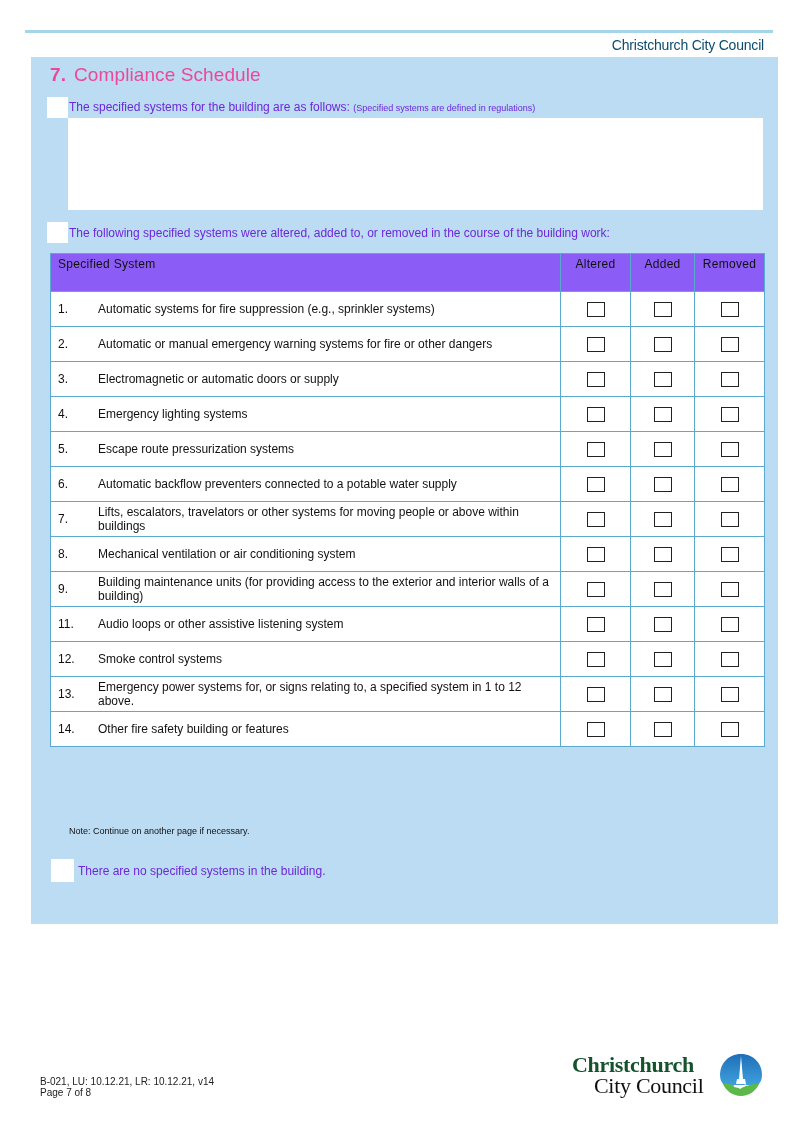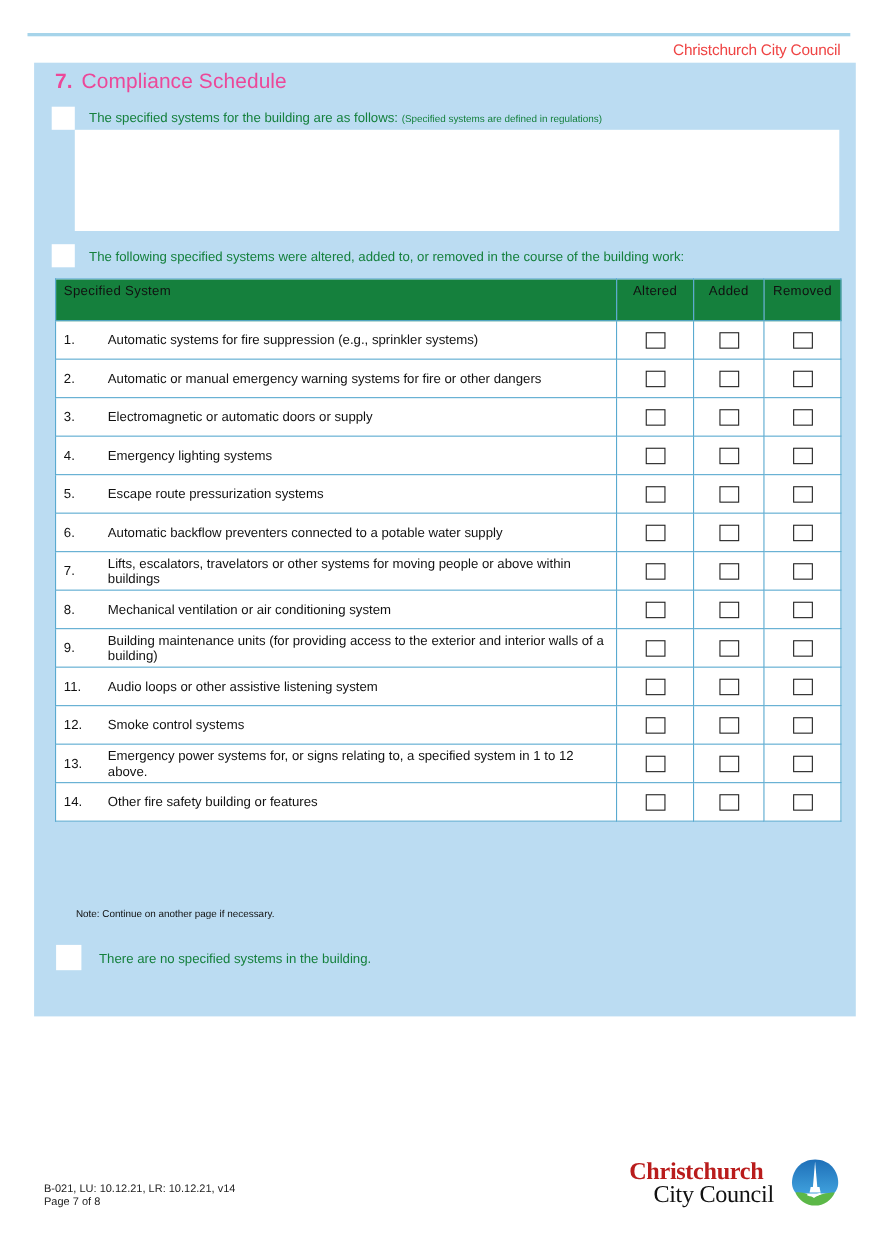--- a/index.html
+++ b/index.html
@@ -1,41 +1,41 @@
 <!DOCTYPE html>
 <html><head>
 <meta charset="utf-8">
 <style>
   html, body { margin:0; padding:0; }
   body { width:800px; height:1131px; background:#ffffff; position:relative; overflow:hidden;
          font-family:"Liberation Sans", sans-serif; color:#1a1a1a; }
   .top-rule { position:absolute; left:25px; top:30px; width:748px; height:3px; background:#a6d4ea; }
-  .header-org { position:absolute; right:36px; top:37px; font-size:14px; color:#ef4444; letter-spacing:-0.2px; }
+  .header-org { position:absolute; right:36px; top:37px; font-size:14px; color:#0c4a6e; letter-spacing:-0.2px; }
   .panel { position:absolute; left:31px; top:57px; width:747px; height:867px; background:#bbdcf2; }
   .section-title { position:absolute; left:50px; top:64px; font-size:19px; color:#ec4899; letter-spacing:0.1px; }
   .section-title .num { font-weight:bold; margin-right:8px; }
   .cb-white { position:absolute; background:#ffffff; }
-  .intro-text { position:absolute; font-size:12px; color:#15803d;padding-left:12px; }
+  .intro-text { position:absolute; font-size:12px; color:#6d28d9; }
   .intro-text .small { font-size:9px; }
   .textarea { position:absolute; left:68px; top:118px; width:695px; height:92px; background:#ffffff; border:none; padding:0; margin:0; resize:none; }
   table.systems { position:absolute; left:50px; top:253px; width:714px; border-collapse:collapse; background:#ffffff; table-layout:fixed; }
   table.systems td, table.systems th { border:1px solid #5aaad0; font-size:12px; font-weight:normal; color:#111; padding:0; }
-  table.systems thead th { background:#15803d; height:34px; vertical-align:top; padding-top:3px; text-align:center; letter-spacing:0.3px; }
+  table.systems thead th { background:#8b5cf6; height:34px; vertical-align:top; padding-top:3px; text-align:center; letter-spacing:0.3px; }
   table.systems thead th.sys { text-align:left; padding-left:7px; }
   table.systems tbody td { height:34px; vertical-align:middle; }
   td.item { padding-left:7px !important; }
   .item-wrap { display:flex; align-items:center; }
   .item-num { width:40px; flex:0 0 40px; }
   .item-label { flex:1; line-height:14px; padding-right:6px; }
   td.chk { text-align:center; }
   .checkbox { display:inline-block; width:16px; height:13px; border:1.5px solid #222; background:#fff; vertical-align:middle; cursor:pointer; }
   .note { position:absolute; left:50px; top:826px; font-size:9px; color:#111;padding-left:19px; }
   .footer-code { position:absolute; left:40px; top:1076px; font-size:10px; color:#222; line-height:11px; }
   .logo { position:absolute; left:572px; top:1052px; width:192px; height:48px; }
-  .logo-text1 { position:absolute; left:0; top:0; font-family:"Liberation Serif", serif; font-weight:bold; font-size:22px; color:#b91c1c; letter-spacing:-0.3px; }
+  .logo-text1 { position:absolute; left:0; top:0; font-family:"Liberation Serif", serif; font-weight:bold; font-size:22px; color:#14532d; letter-spacing:-0.3px; }
   .logo-text2 { position:absolute; left:22px; top:21px; font-family:"Liberation Serif", serif; font-size:22px; color:#111; letter-spacing:-0.3px; }
   .logo-mark { position:absolute; left:146px; top:1px; width:46px; height:44px; }
 </style>
 </head>
 <body>
 
 <div class="top-rule"></div>
 <div class="header-org">Christchurch City Council</div>
 
 <div class="panel"></div>

